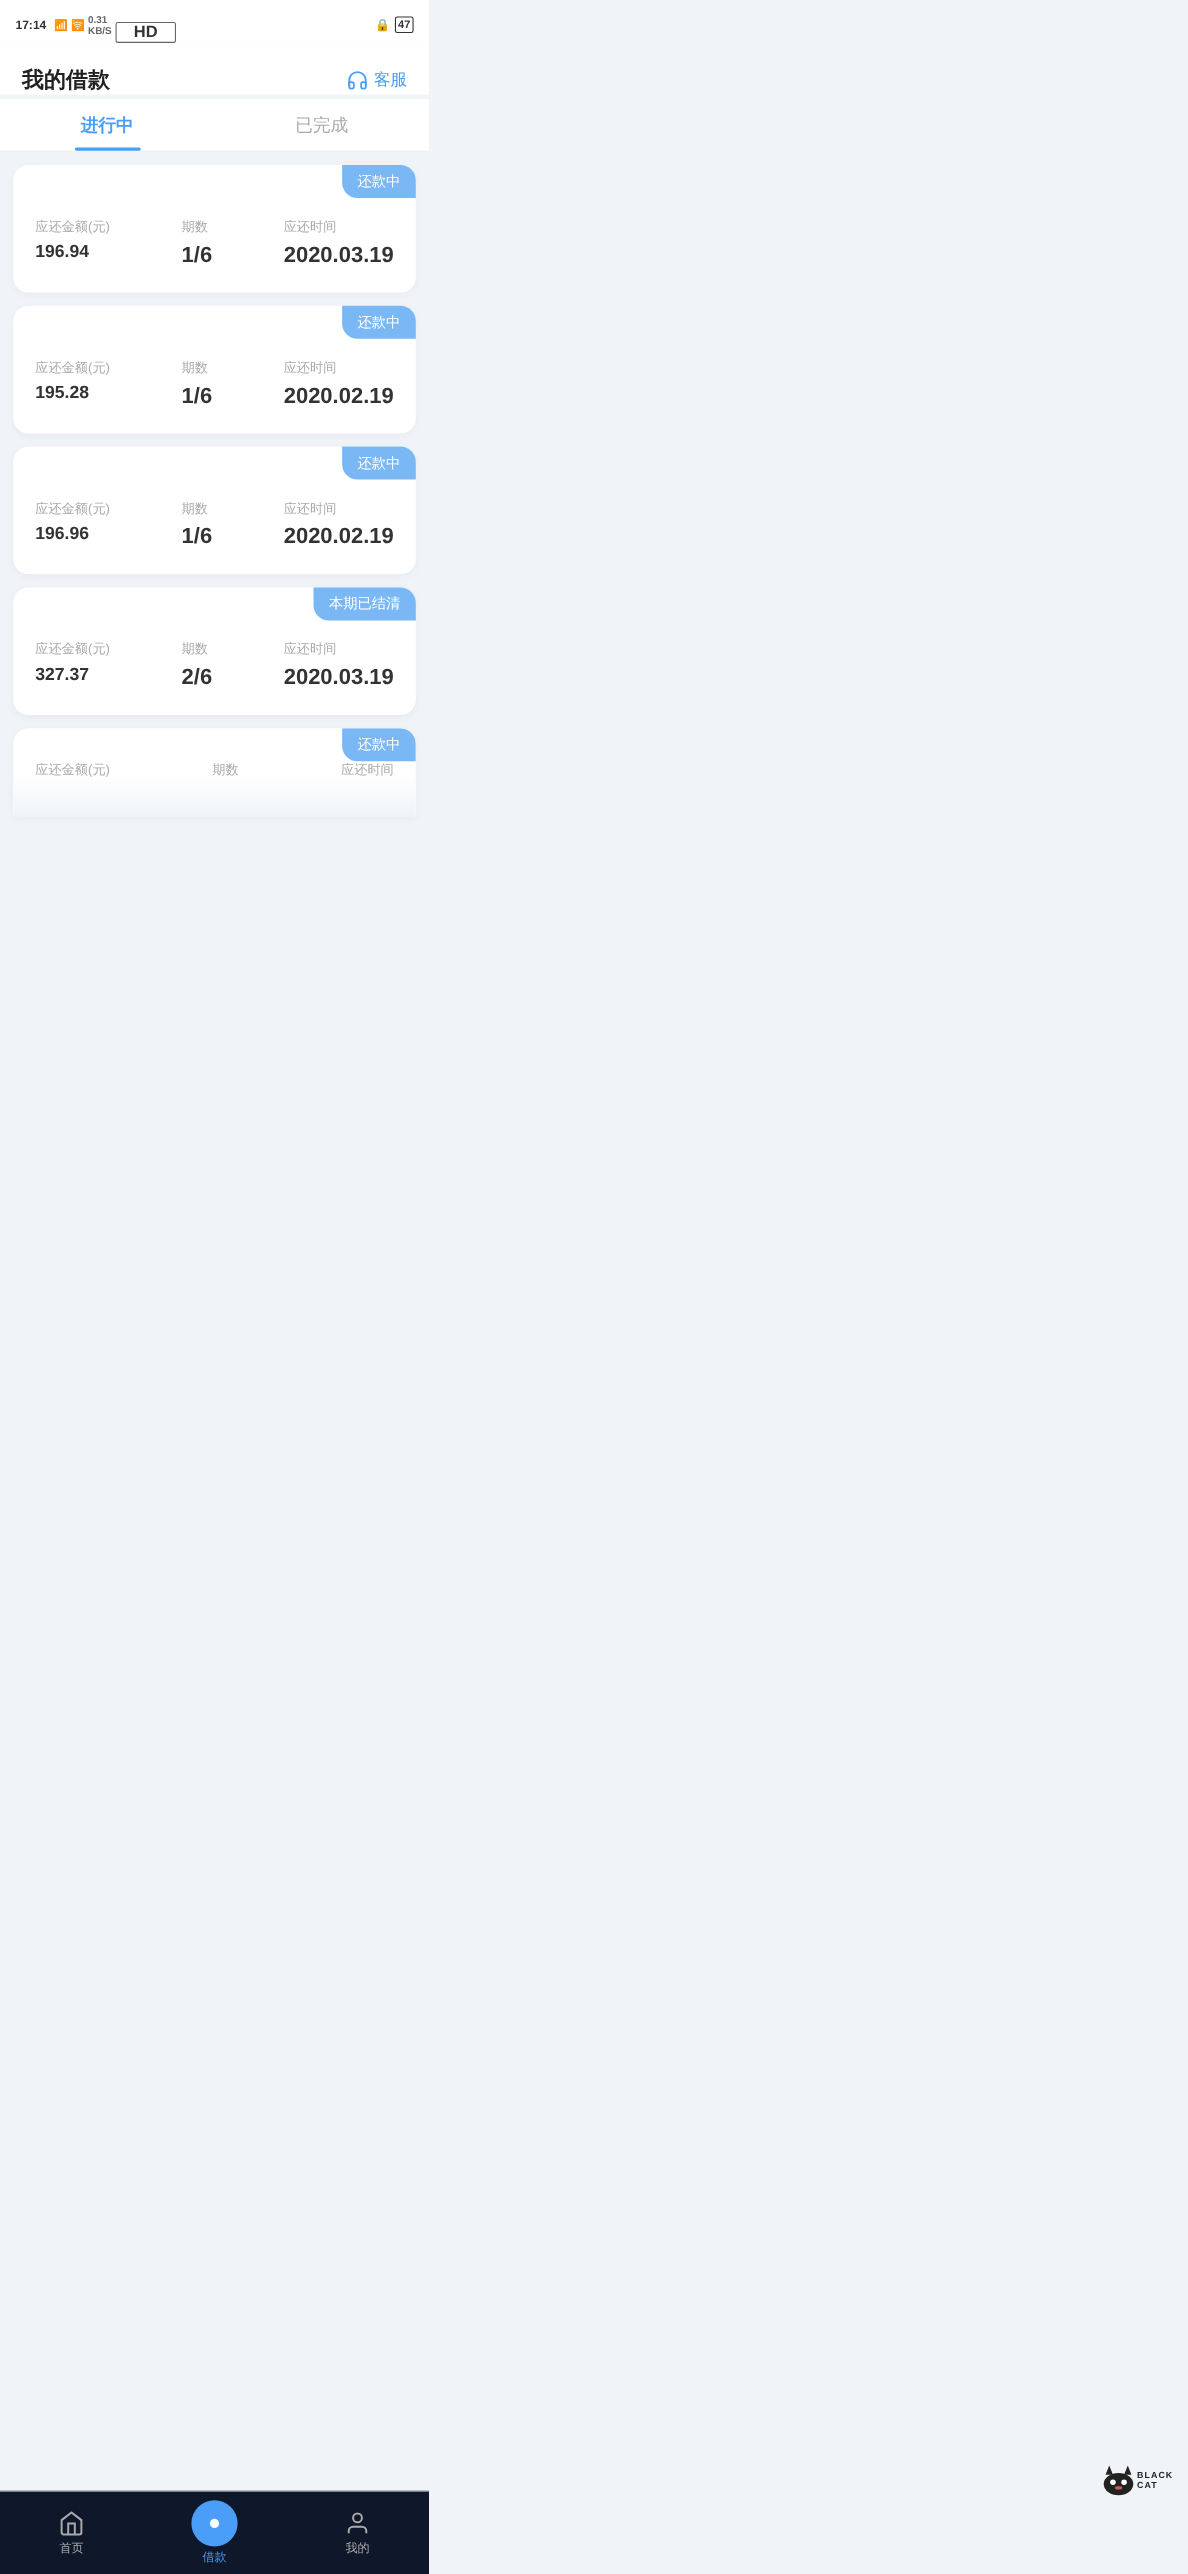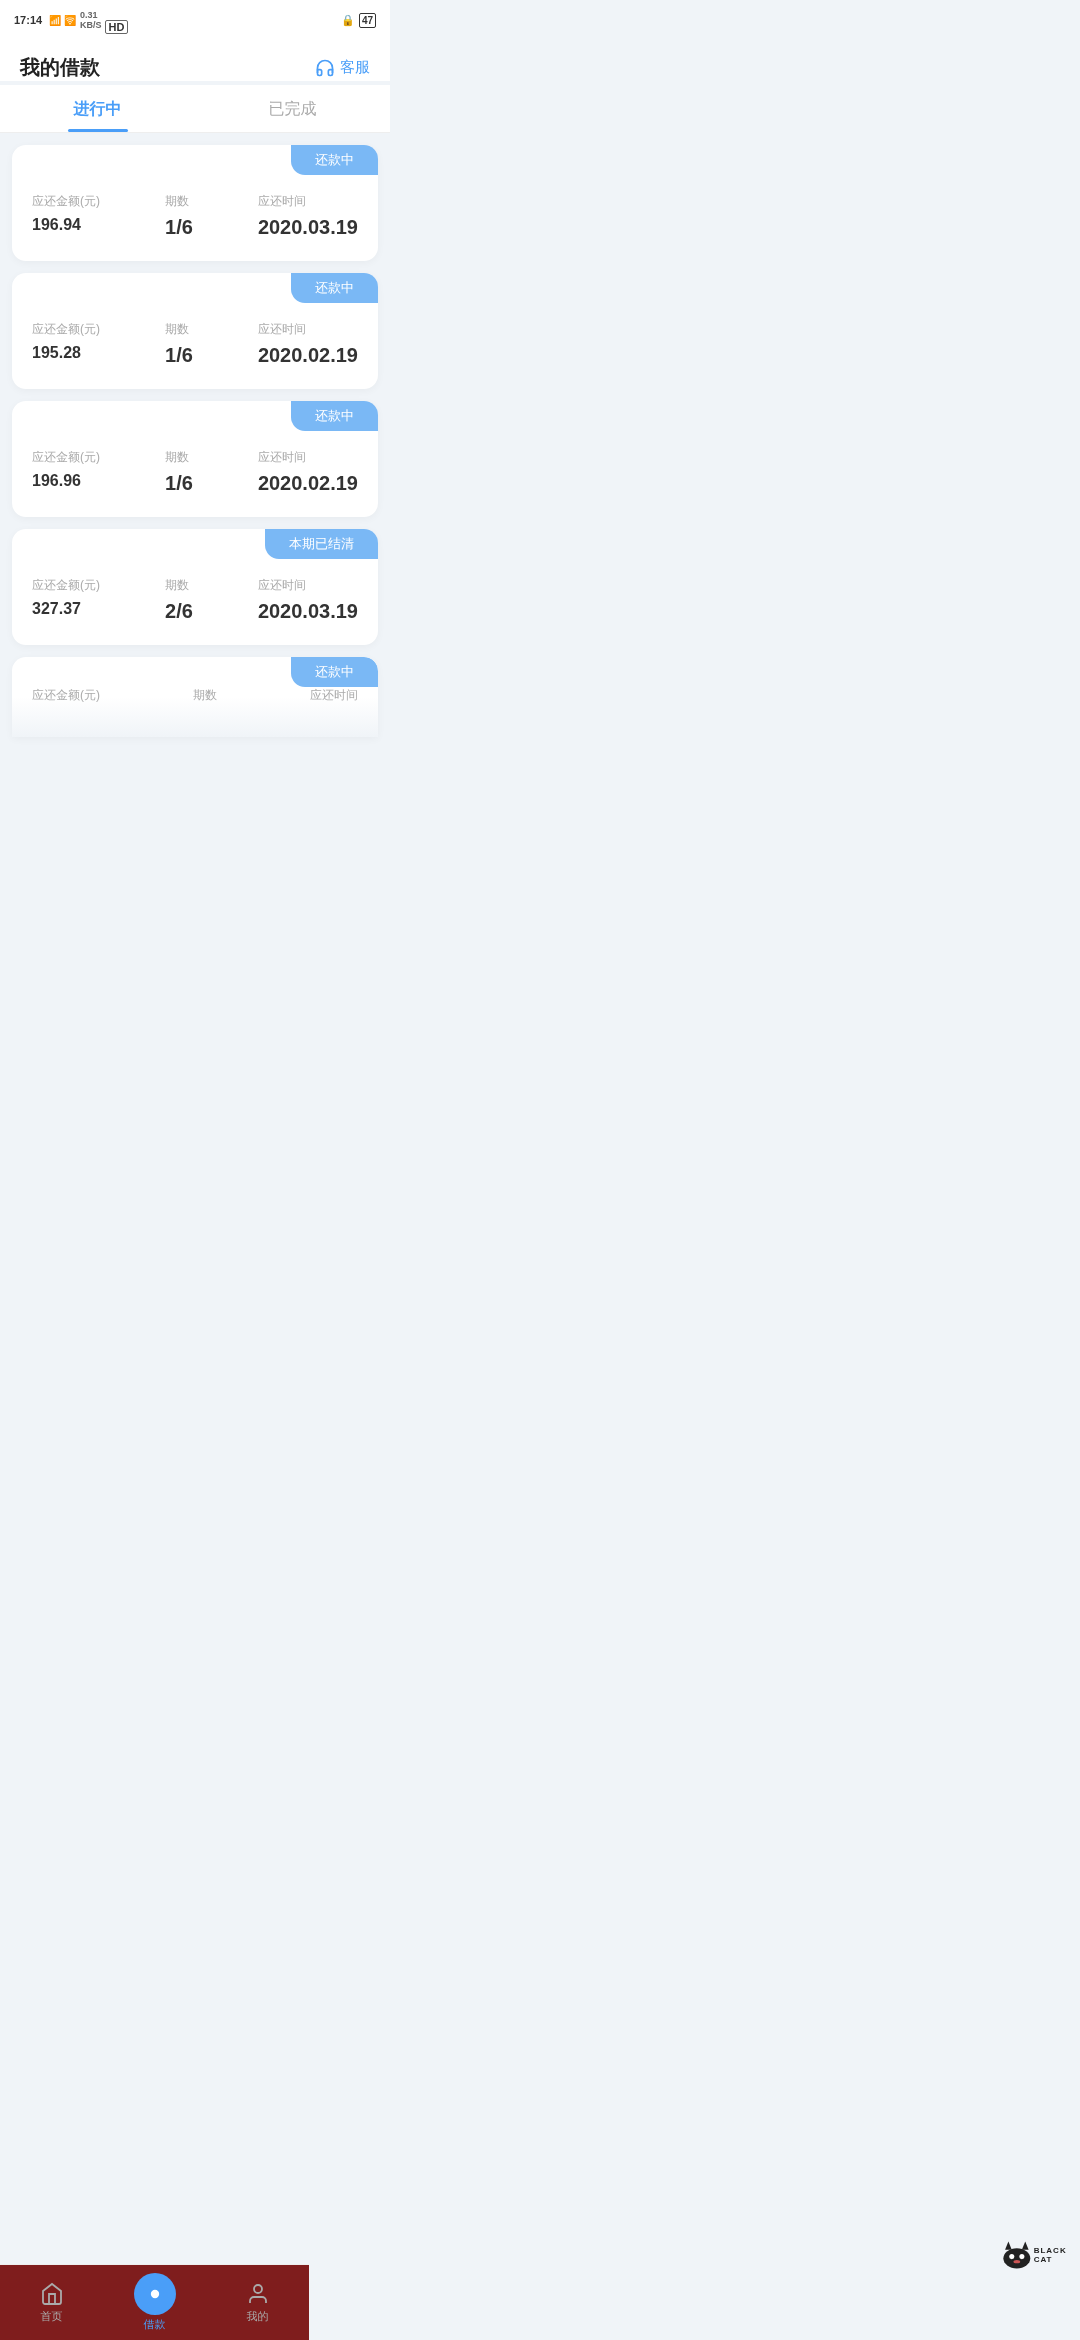--- a/index.html
+++ b/index.html
@@ -107,21 +107,21 @@
       border-radius: 14px;
       padding: 20px 20px 22px;
       position: relative;
       box-shadow: 0 2px 8px rgba(0,0,0,0.04);
     }
 
     .status-badge {
       position: absolute;
       top: 0;
       right: 0;
-      padding: 6px 24px;
+      padding: 6px 14px;
       border-radius: 0 14px 0 14px;
       font-size: 13px;
       color: #fff;
       font-weight: 500;
     }
     .badge-repaying { background: #7ab8f5; }
     .badge-settled { background: #7ab8f5; }
 
     .loan-fields {
       display: flex;
@@ -140,22 +140,22 @@
     }
     .loan-field-value.small {
       font-size: 20px;
     }
 
     
     .bottom-nav {
       position: fixed;
       bottom: 0;
       left: 0;
-      width: 309px;
-      background: #7f1d1d;
+      width: 390px;
+      background: #0f172a;
       display: flex;
       align-items: center;
       padding: 8px 0 0;
       border-top: 1px solid #eee;
       z-index: 100;
     }
     .nav-item {
       flex: 1;
       display: flex;
       flex-direction: column;
@@ -231,21 +231,21 @@
   </style>
 </head>
 <body>
 
 <div class="status-bar">
   <div class="status-left">
     <span>17:14</span>
     <span style="margin-left:4px; font-size:10px;">📶</span>
     <span style="font-size:10px;">🛜</span>
     <span style="font-size:9px; color:#666;">0.31<br>KB/S</span>
-    <span style="font-size:11px; border:1px solid #666; padding:0 3px; border-radius:2px;margin-top:14px;">HD</span>
+    <span style="font-size:15px; border:1px solid #666; padding:0 16px; border-radius:2px;margin-top:14px;">HD</span>
   </div>
   <div class="status-right">
     <span>🔒</span>
     <div class="battery-box">
       <span>47</span>
     </div>
   </div>
 </div>
 
 <div class="header">

